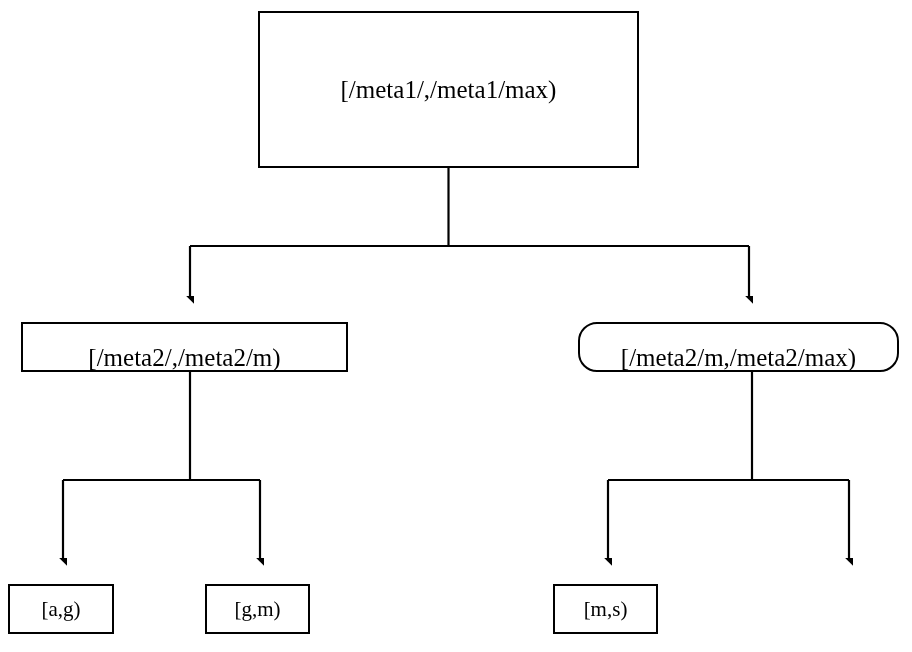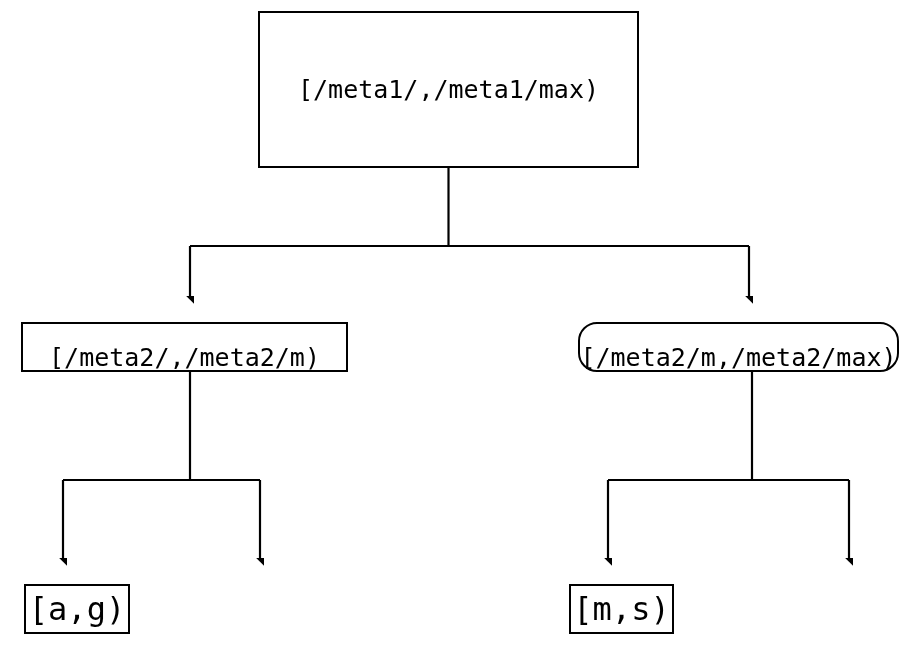--- a/index.html
+++ b/index.html
@@ -10,20 +10,21 @@
   }
   body {
     font-family: "DejaVu Sans Mono", "Liberation Mono", monospace;
   }
   #canvas {
     position: relative;
     width: 912px;
     height: 652px;
     background: #ffffff;
     overflow: hidden;
+    font-family: Liberation Serif, serif;
   }
   #edge-layer {
     position: absolute;
     left: 0;
     top: 0;
     width: 912px;
     height: 652px;
     pointer-events: none;
   }
   .node {
@@ -37,21 +38,21 @@
     color: #000000;
     white-space: pre;
     letter-spacing: 0px;
   }
   .node-label {
     display: block;
     line-height: 1;
   }
   .node-root   { font-size: 25px; }
   .node-mid    { font-size: 25px; align-items: flex-end; }
-  .node-leaf   { font-size: 32px; margin-left: 16px; }
+  .node-leaf   { font-size: 21px; }
 </style>
 </head>
 <body>
 
 <div id="canvas" style="background: rgb(255, 255, 255);">
 
   <svg id="edge-layer" viewBox="0 0 912 652" width="912" height="652" xmlns="http://www.w3.org/2000/svg">
     <defs>
       <marker id="arrowhead" markerWidth="9" markerHeight="8" refX="0.2" refY="4" orient="auto" markerUnits="userSpaceOnUse">
         <polygon points="-8,0 8,0 0,8" fill="#000000"></polygon>
@@ -95,19 +96,22 @@
   </div>
 
   <div class="node node-mid" id="n-mid-right" style="left: 578px; top: 322px; width: 321px; height: 50px; border-width: 2px; border-color: rgb(0, 0, 0); background: rgb(255, 255, 255); color: rgb(0, 0, 0); border-radius: 19px;">
     <span class="node-label">[/meta2/m,/meta2/max)</span>
   </div>
 
   <div class="node node-leaf" id="n-leaf-ag" style="left: 8px; top: 584px; width: 106px; height: 50px; border-width: 2px; border-color: rgb(0, 0, 0); background: rgb(255, 255, 255); color: rgb(0, 0, 0);">
     <span class="node-label">[a,g)</span>
   </div>
 
+  <div class="node node-leaf" id="n-leaf-gm" style="left: 205px; top: 584px; width: 105px; height: 50px; border-width: 2px; border-color: rgb(0, 0, 0); background: rgb(255, 255, 255); color: rgb(0, 0, 0);">
+    <span class="node-label">[g,m)</span>
+  </div>
 
   <div class="node node-leaf" id="n-leaf-ms" style="left: 553px; top: 584px; width: 105px; height: 50px; border-width: 2px; border-color: rgb(0, 0, 0); background: rgb(255, 255, 255); color: rgb(0, 0, 0);">
     <span class="node-label">[m,s)</span>
   </div>
 
 
 </div>
 
 </body></html>

